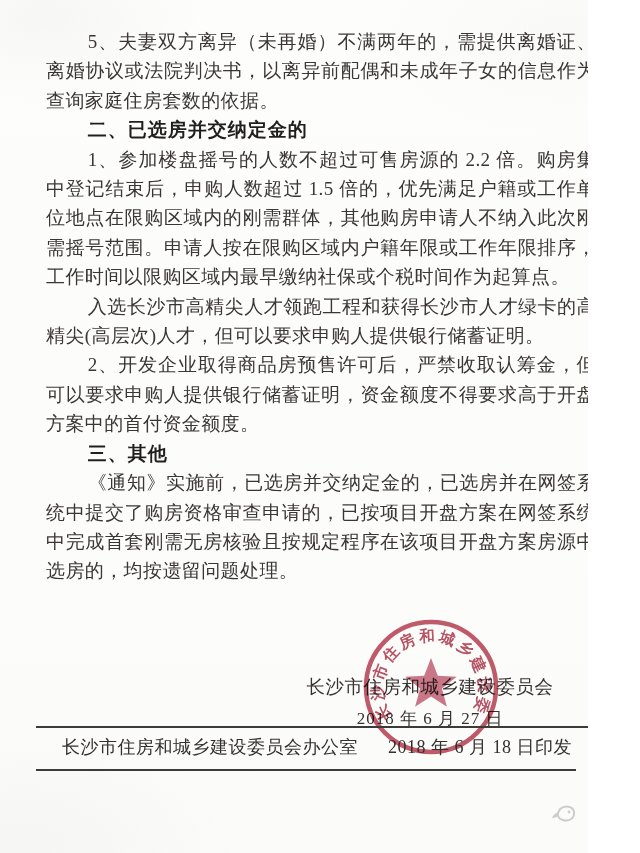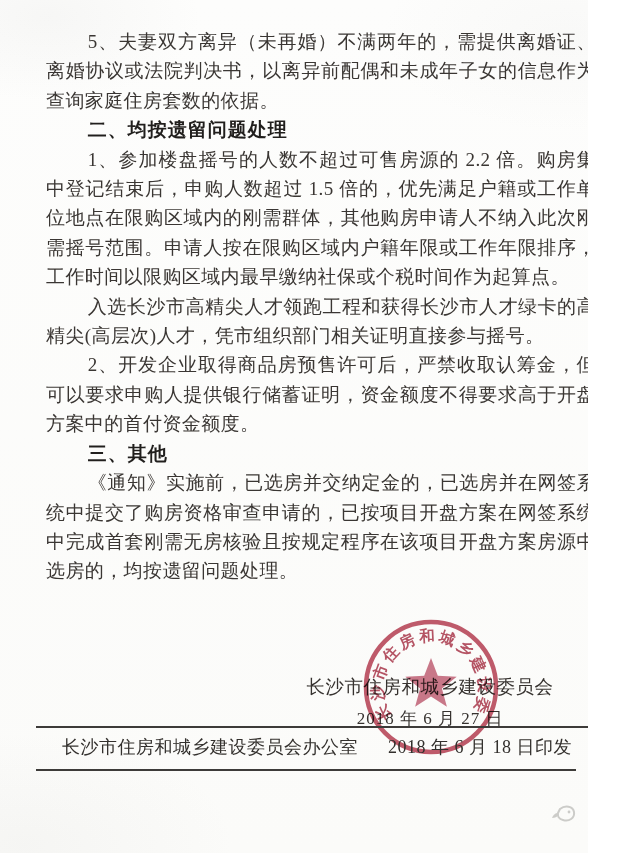--- a/index.html
+++ b/index.html
@@ -59,23 +59,23 @@
     font-family:"Liberation Sans","DejaVu Sans",sans-serif;white-space:nowrap;
   }
 </style>
 </head>
 <body>
 
 <div class="page">
 
   <div class="doc-body">
     <p>5、夫妻双方离异（未再婚）不满两年的，需提供离婚证、离婚协议或法院判决书，以离异前配偶和未成年子女的信息作为查询家庭住房套数的依据。</p>
-    <h3>二、均按遗留问题处理</h3>
+    <h3>二、已选房并交纳定金的</h3>
     <p>1、参加楼盘摇号的人数不超过可售房源的 2.2 倍。购房集中登记结束后，申购人数超过 1.5 倍的，优先满足户籍或工作单位地点在限购区域内的刚需群体，其他购房申请人不纳入此次刚需摇号范围。申请人按在限购区域内户籍年限或工作年限排序，工作时间以限购区域内最早缴纳社保或个税时间作为起算点。</p>
-    <p>入选长沙市高精尖人才领跑工程和获得长沙市人才绿卡的高精尖(高层次)人才，凭市组织部门相关证明直接参与摇号。</p>
+    <p>入选长沙市高精尖人才领跑工程和获得长沙市人才绿卡的高精尖(高层次)人才，但可以要求申购人提供银行储蓄证明。</p>
     <p>2、开发企业取得商品房预售许可后，严禁收取认筹金，但可以要求申购人提供银行储蓄证明，资金额度不得要求高于开盘方案中的首付资金额度。</p>
     <h3>三、其他</h3>
     <p>《通知》实施前，已选房并交纳定金的，已选房并在网签系统中提交了购房资格审查申请的，已按项目开盘方案在网签系统中完成首套刚需无房核验且按规定程序在该项目开盘方案房源中选房的，均按遗留问题处理。</p>
   </div>
 
   <div class="signature">
     <div class="org">长沙市住房和城乡建设委员会</div>
     <div class="date">2018 年 6 月 27 日</div>
   </div>
 

